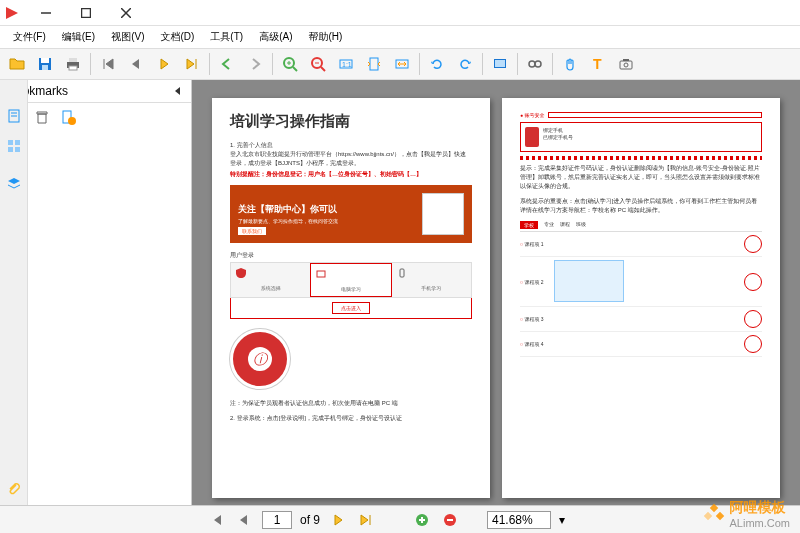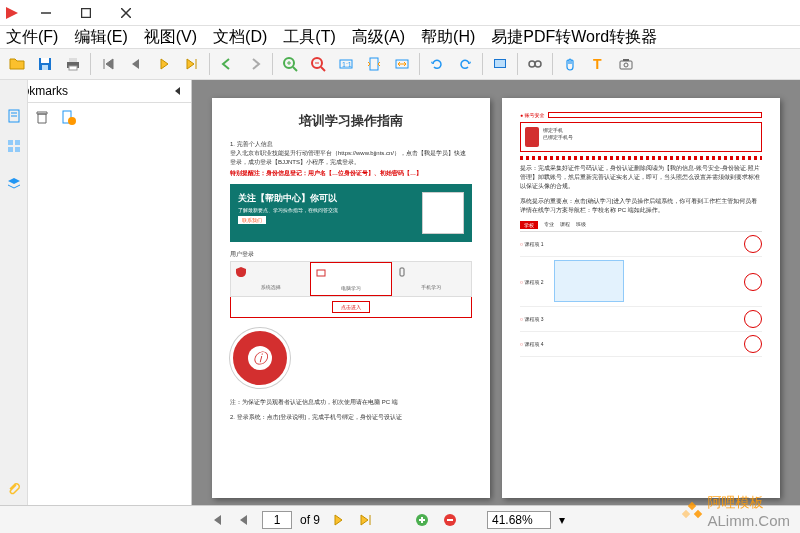--- a/index.html
+++ b/index.html
@@ -1,52 +1,52 @@
 <!DOCTYPE html>
 <html><head>
 <meta charset="utf-8">
 <style>
 * { margin: 0; padding: 0; box-sizing: border-box; font-family: "Microsoft YaHei", sans-serif; }
 body { background: #fff; width: 800px; height: 533px; overflow: hidden; font-size: 12px; }
 .titlebar { display: flex; align-items: center; height: 26px; padding: 0 4px; border-bottom: 1px solid #e0e0e0; }
 .titlebar .logo { width: 16px; height: 16px; margin-right: 6px; }
 .titlebar .title { flex: 1; font-size: 12px; color: #333; }
 .titlebar .wbtn { width: 40px; height: 26px; display: flex; align-items: center; justify-content: center; }
-.menubar { display: flex; align-items: center; height: 22px; padding: 0 0; gap: 4px; font-size: 16px; }
+.menubar { display: flex; align-items: center; height: 22px; padding: 0 7px; gap: 4px; font-size: 10px; }
 .menubar span { padding: 2px 6px; cursor: default; }
 .toolbar { display: flex; align-items: center; height: 32px; padding: 2px 4px; gap: 2px; background: #f5f5f5; border-top: 1px solid #ddd; border-bottom: 1px solid #ddd; }
 .tbtn { width: 26px; height: 26px; display: flex; align-items: center; justify-content: center; border: 1px solid transparent; border-radius: 2px; }
 .sep { width: 1px; height: 22px; background: #ccc; margin: 0 2px; }
 .main { display: flex; height: calc(533px - 26px - 22px - 32px - 28px); }
 .sidebar { width: 192px; border-right: 1px solid #ccc; display: flex; flex-direction: column; }
 .sidebar-content { flex: 1; display: flex; flex-direction: column; }
 .bm-header { display: flex; align-items: center; justify-content: space-between; padding: 4px 8px; font-size: 12px; border-bottom: 1px solid #ddd; }
 .bm-tools { display: flex; gap: 10px; padding: 6px 8px; }
 .bm-area { flex: 1; }
 .docarea { flex: 1; background: #888; overflow: hidden; position: relative; display: flex; gap: 12px; padding: 18px 20px; align-items: flex-start; justify-content: center; }
 .page { background: #fff; width: 290px; height: 400px; box-shadow: 2px 2px 6px rgba(0,0,0,0.4); padding: 14px 18px; font-size: 6px; color: #333; overflow: hidden; }
-.page h3 { text-align: center; font-size: 13px; margin-bottom: 10px; font-weight: bold; }
-.banner { background: #0f766e; color: #fff; padding: 8px; margin: 6px 0; display: flex; gap: 6px; align-items: flex-start; }
+.page h3 { text-align: left; font-size: 15px; margin-bottom: 10px; font-weight: bold; }
+.banner { background: #c2410c; color: #fff; padding: 8px; margin: 6px 0; display: flex; gap: 6px; align-items: flex-end; }
 .banner-text { flex: 1; }
 .qr { width: 42px; height: 42px; background: #fff; border: 1px solid #ccc; }
 .subbar { background: #f5f5f5; border: 1px solid #ddd; display: flex; margin-top: 0; }
 .subbar div { flex: 1; text-align: center; padding: 4px; font-size: 5px; color: #666; }
 .subbar .active { border: 1px solid #d00; background: #fff; }
 .seal { width: 60px; height: 60px; border-radius: 50%; background: #d32f2f; margin: 10px 0; display: flex; align-items: center; justify-content: center; border: 3px solid #fff; box-shadow: 0 0 0 1px #ccc; }
 .page2 .rowbox { border: 1px solid #d00; padding: 4px; margin: 4px 0; display: flex; gap: 4px; }
 .page2 .phoneicon { width: 14px; height: 20px; background: #d32f2f; border-radius: 2px; }
 .page2 .listline { display: flex; align-items: center; padding: 3px 0; border-bottom: 1px solid #eee; font-size: 5px; }
 .page2 .circle { width: 18px; height: 18px; border: 1px solid #d00; border-radius: 50%; margin-left: auto; }
 .idcard { width: 70px; height: 42px; background: #e3f2fd; border: 1px solid #90caf9; display: inline-block; }
 .statusbar { height: 28px; border-top: 1px solid #ccc; display: flex; align-items: center; padding: 0 8px; gap: 8px; background: #f5f5f5; font-size: 12px; position: relative; }
 .navbtn { width: 20px; height: 20px; display: flex; align-items: center; justify-content: center; }
 .pagenum { border: 1px solid #999; padding: 1px 4px; width: 30px; text-align: center; background: #fff; }
 .zoom { border: 1px solid #999; padding: 1px 4px; width: 64px; background: #fff; margin-left: 19px; }
 .watermark { position: absolute; right: 10px; bottom: 4px; font-size: 14px; color: #ff9800; display: flex; align-items: center; gap: 4px; opacity: 0.85; }
-.watermark .sub { font-size: 15px; color: #888; display: block; }
+.watermark .sub { font-size: 11px; color: #888; display: block; }
 svg { display: block; }
 </style>
 </head>
 <body>
 
 <div class="titlebar">
   <span class="logo">
     <svg width="16" height="16">
         <path d="M2 2 L14 8 L2 14 Z" fill="#e53935"></path>
       </svg>
@@ -70,21 +70,20 @@
 </div>
 
 <div class="menubar">
   <span>文件(F)</span>
   <span>编辑(E)</span>
   <span>视图(V)</span>
   <span>文档(D)</span>
   <span>工具(T)</span>
   <span>高级(A)</span>
   <span>帮助(H)</span>
-  <span>易捷PDF转Word转换器</span>
 </div>
 
 <div class="toolbar">
   <div class="tbtn">
       <svg width="18" height="18">
         <path d="M2 4h5l2 2h7v8H2z" fill="#fbc02d" stroke="#c49000"></path>
       </svg>
     </div>
   <div class="tbtn">
       <svg width="18" height="18">
@@ -388,17 +387,17 @@
     </div>
   <span class="zoom">41.68%</span>
   <span>▾</span>
   <div class="watermark">
     <svg width="22" height="22">
         <rect x="8" y="2" width="6" height="6" fill="#ff9800" transform="rotate(45 11 5)"></rect>
         <rect x="2" y="10" width="6" height="6" fill="#ffcc80" transform="rotate(45 5 13)"></rect>
         <rect x="14" y="10" width="6" height="6" fill="#ff9800" transform="rotate(45 17 13)"></rect>
       </svg>
     <div>
-      <span style="font-weight:normal">阿哩模板</span>
+      <span style="font-weight:bold">阿哩模板</span>
       <span class="sub">ALimm.Com</span>
     </div>
   </div>
 </div>
 
 </body></html>

